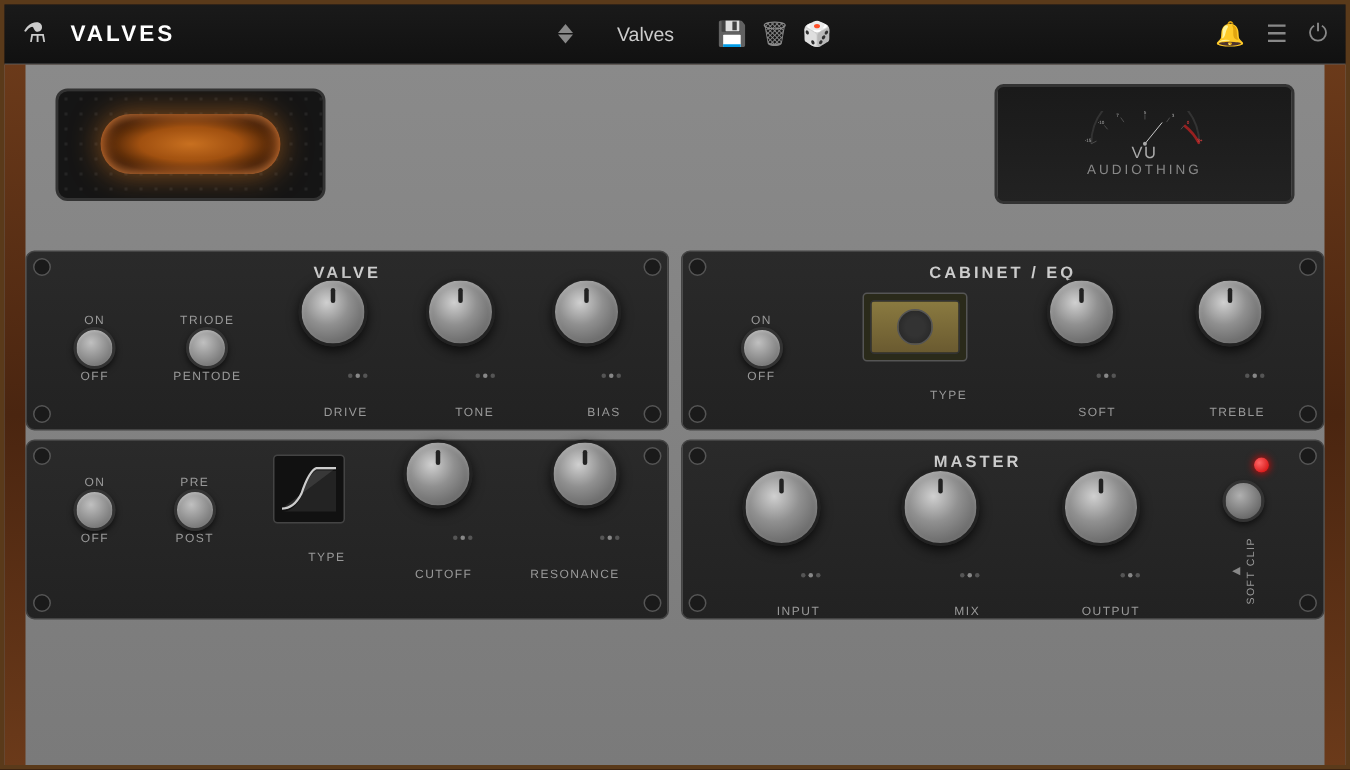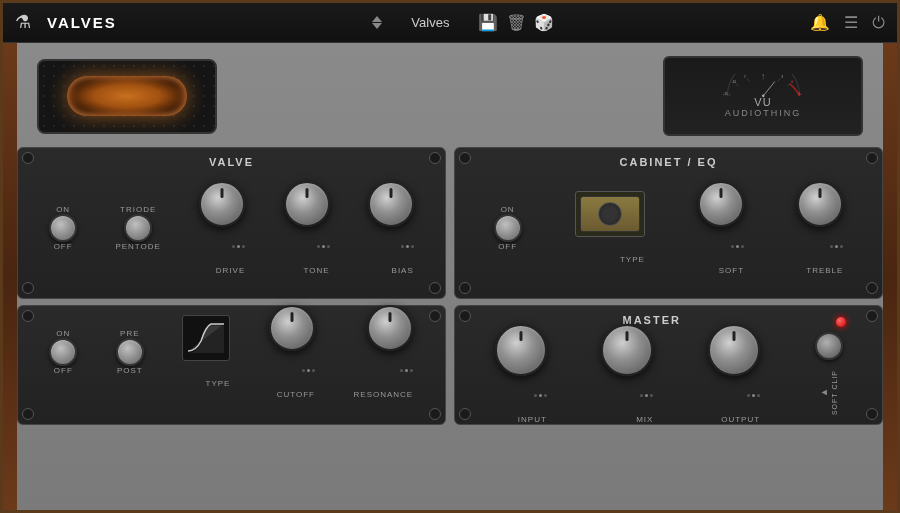--- a/index.html
+++ b/index.html
@@ -386,21 +386,22 @@
       display: flex;
       flex-direction: column;
       align-items: center;
       gap: 4px;
     }
 
     
     .top-panels {
       display: flex;
       gap: 8px;
-      height: 152px;
+      height: 120px;
+      margin-top: 20px;
     }
 
     .bottom-panels {
       display: flex;
       gap: 8px;
       height: 120px;
     }
 
     .panel-half {
       flex: 1;

